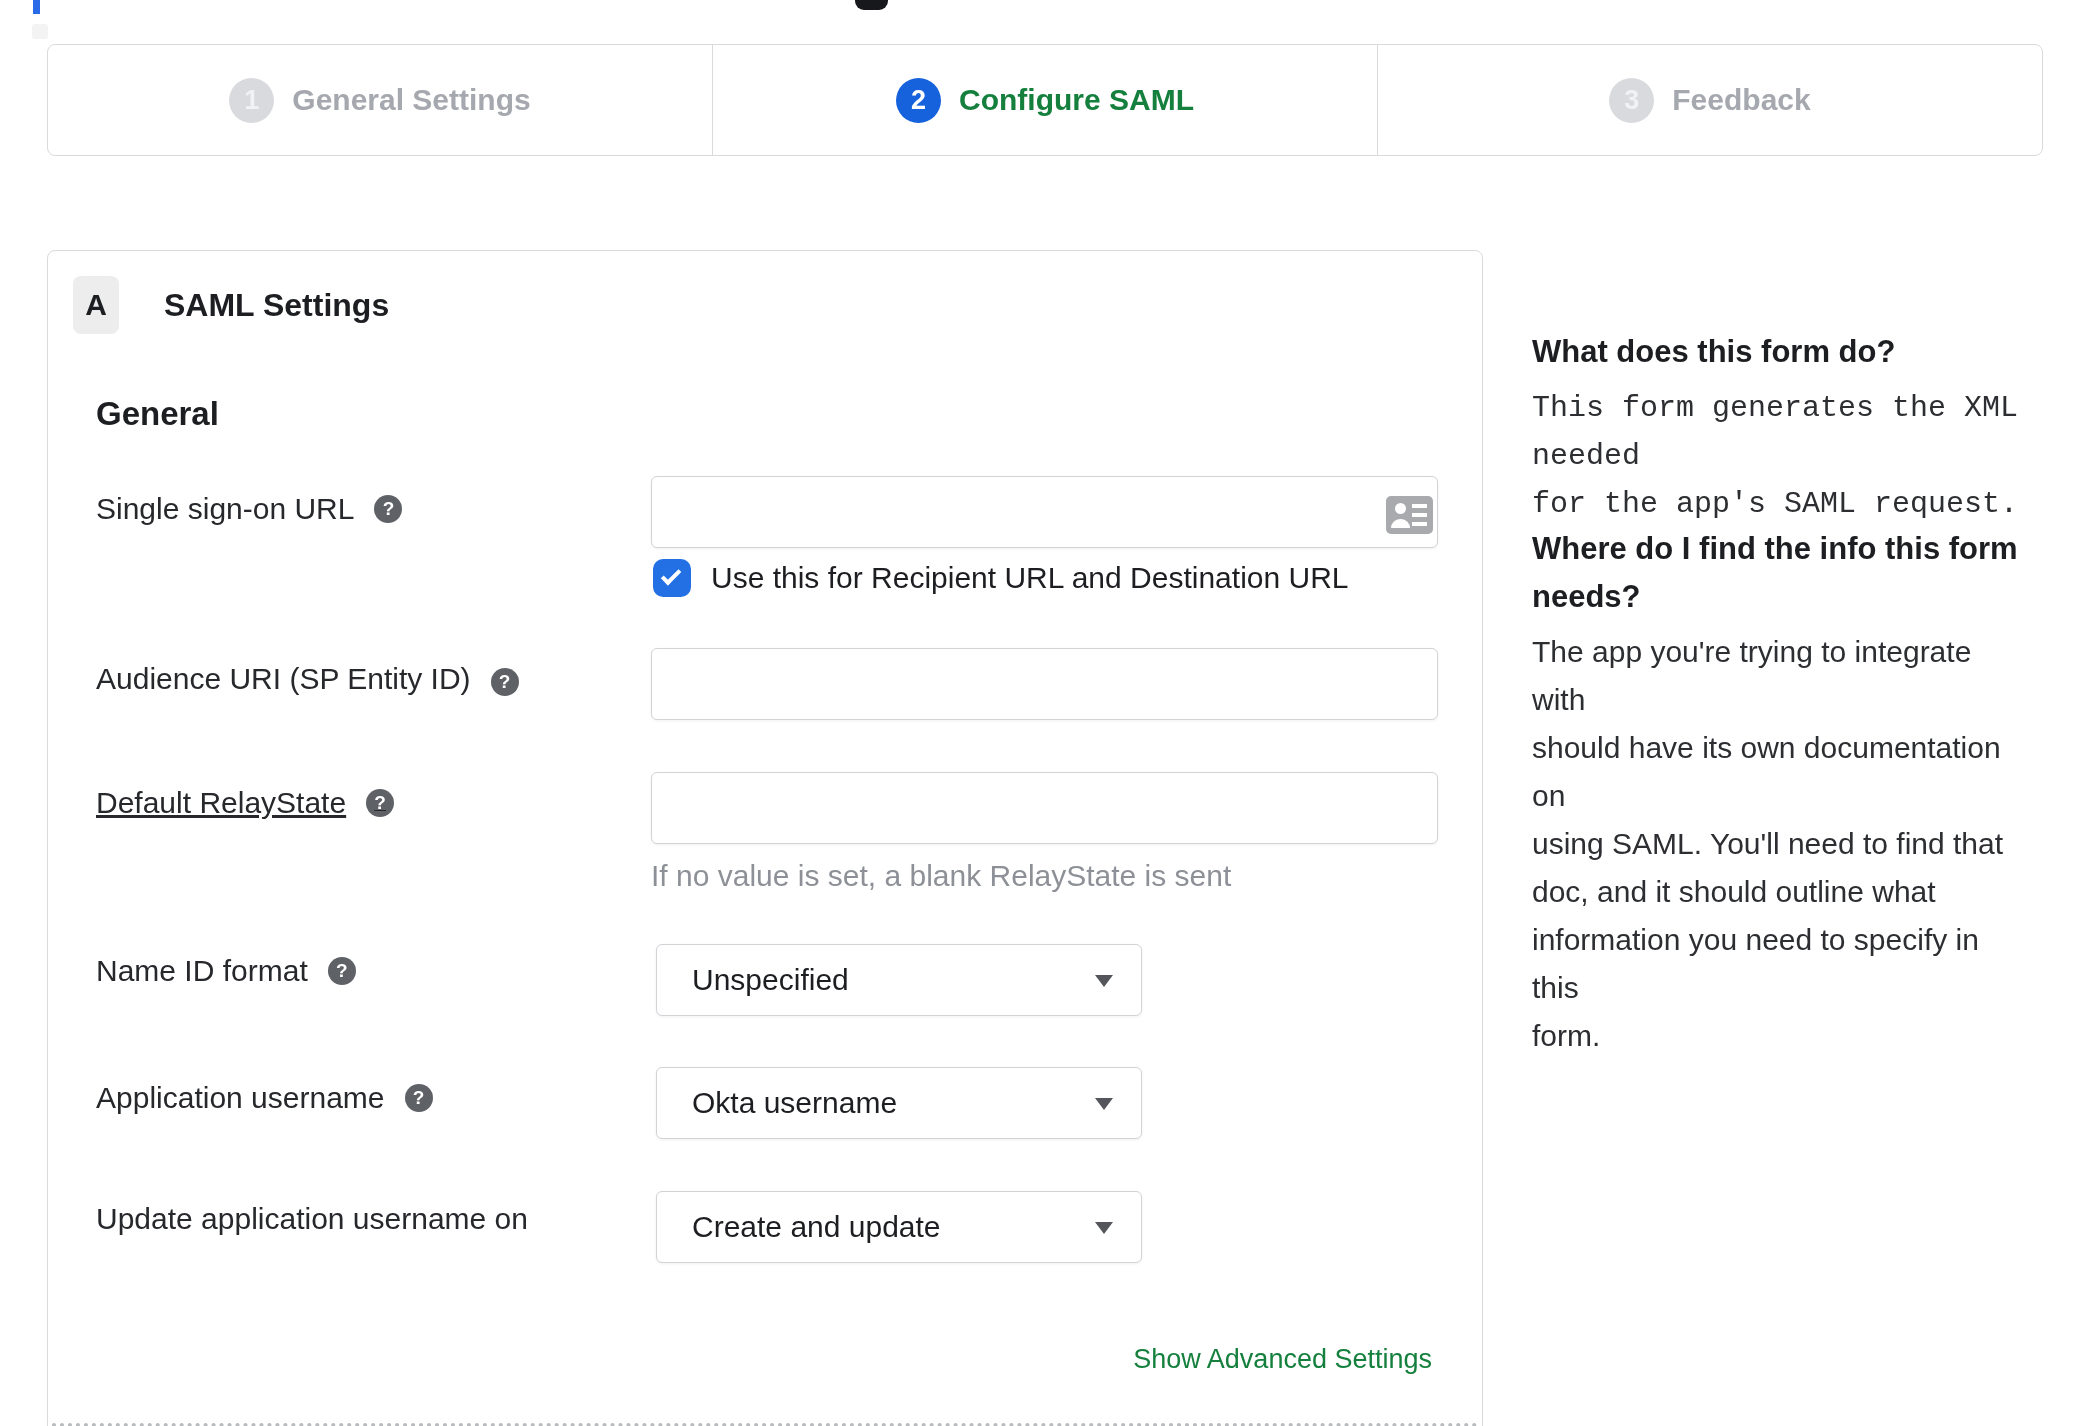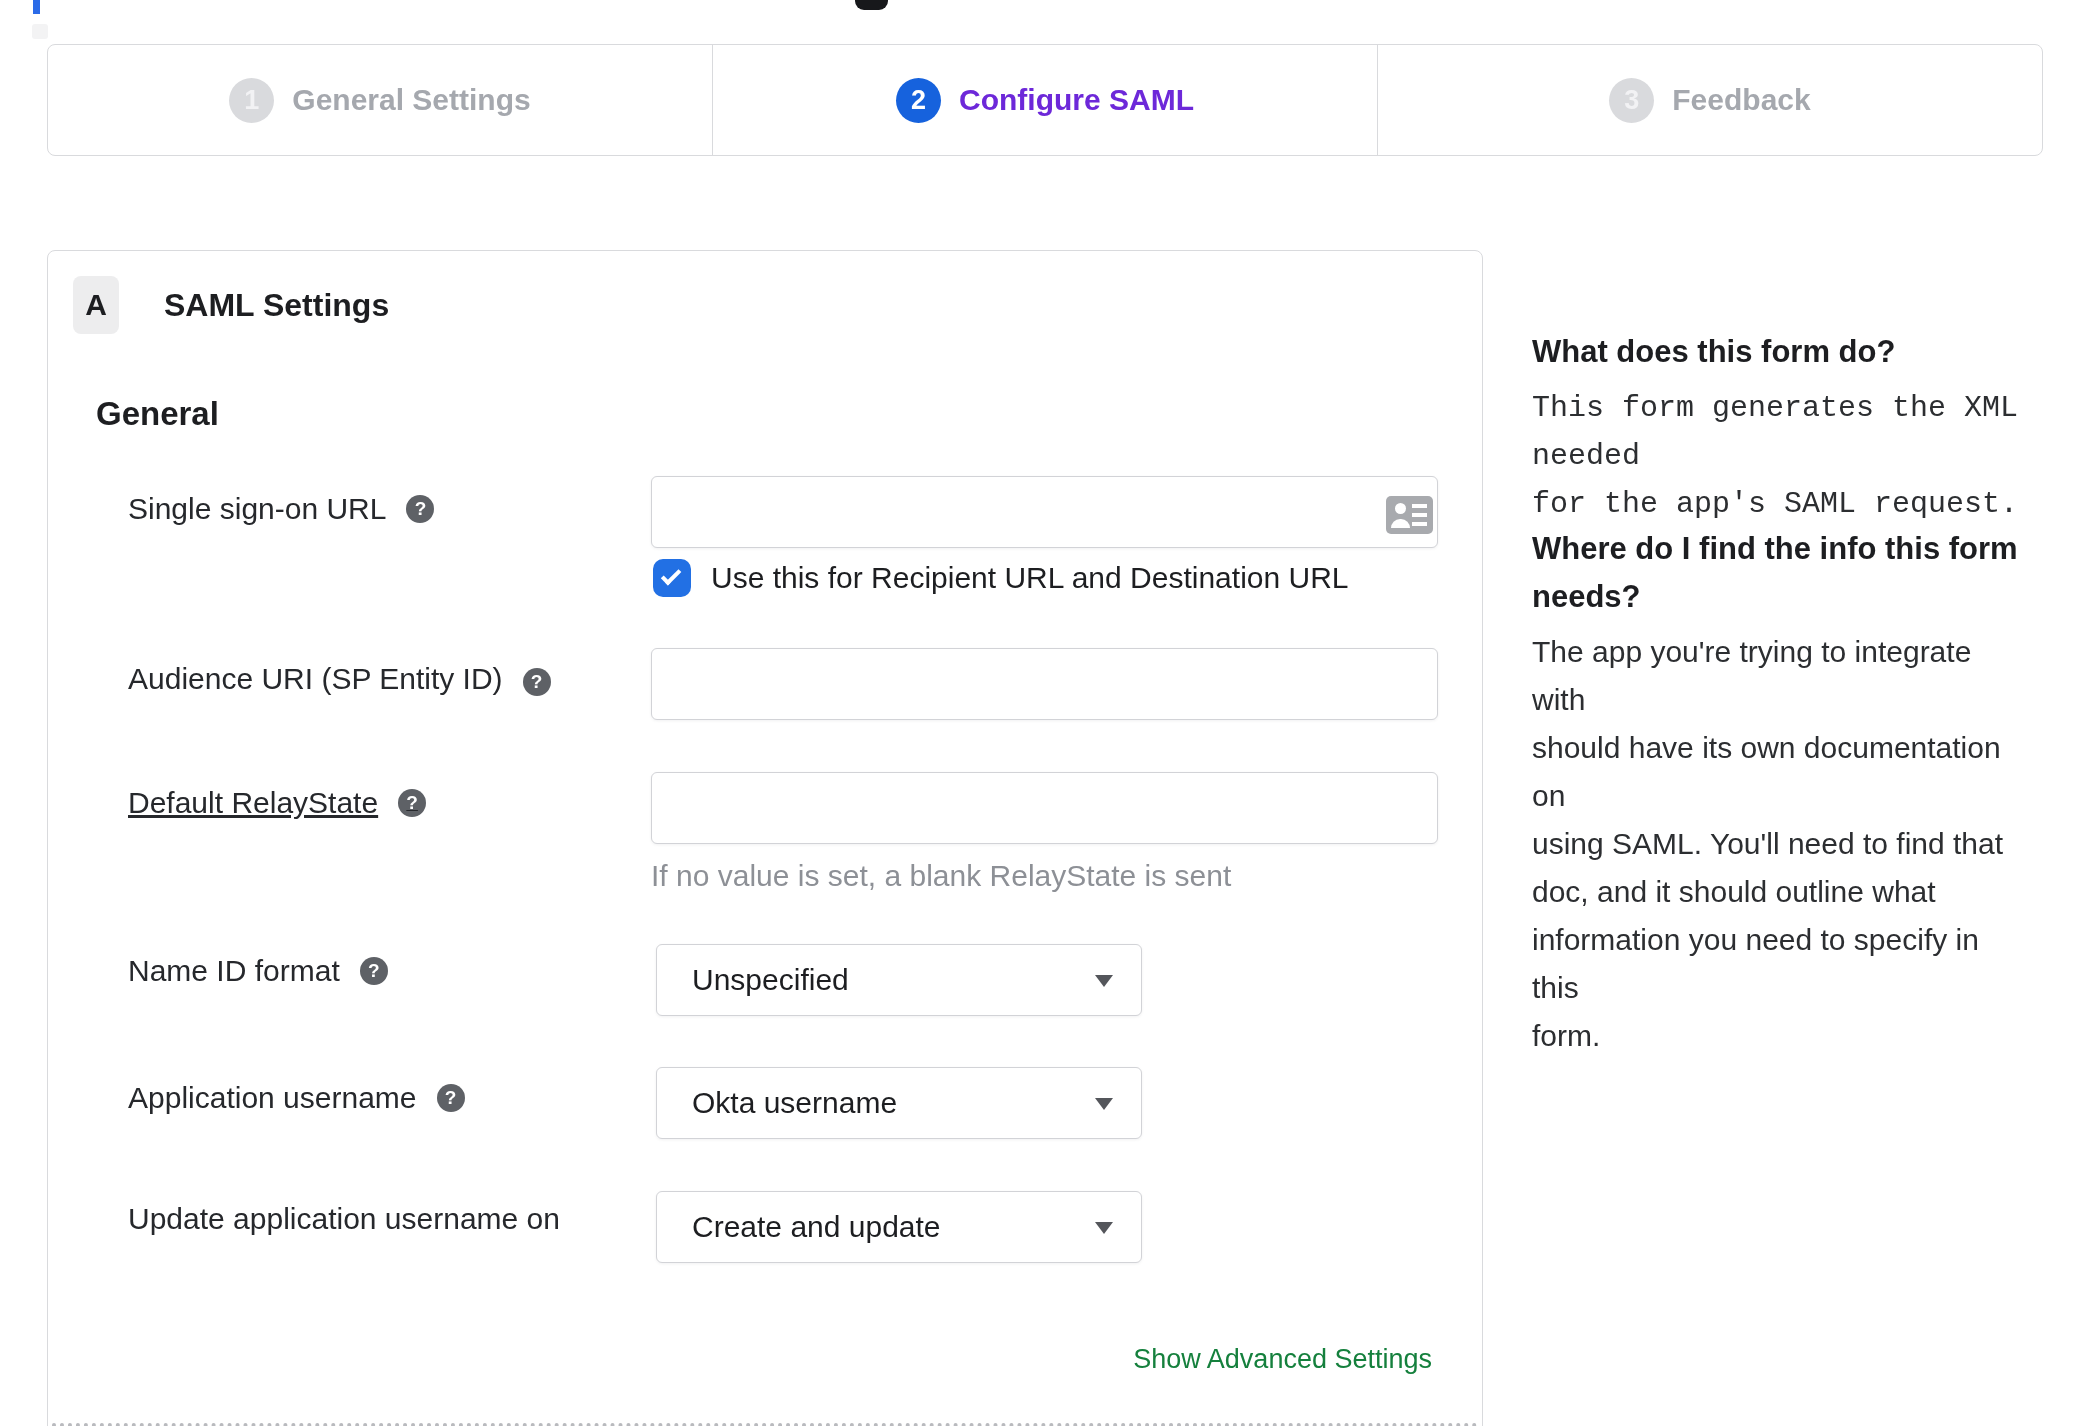--- a/index.html
+++ b/index.html
@@ -26,38 +26,38 @@
   .step + .step { border-left:1px solid #d9dadd; }
   .step-circle {
     width:45px; height:45px; border-radius:50%;
     display:flex; align-items:center; justify-content:center;
     font-size:27px; font-weight:bold;
   }
   .step.inactive .step-circle { background:#d9dadd; color:#f2f2f4; }
   .step.active   .step-circle { background:#1662dd; color:#ffffff; }
   .step-label { font-size:30px; font-weight:bold; white-space:nowrap; }
   .step.inactive .step-label { color:#a5a8ae; }
-  .step.active   .step-label { color:#6d28d9; }
+  .step.active   .step-label { color:#15803d; }
 
   
   .panel {
     position:absolute; left:47px; top:250px; width:1436px; height:1260px;
     border:1px solid #d9dadd; border-radius:8px; background:#fff;
   }
   .panel-header { position:absolute; left:25px; top:25px; height:58px; display:flex; align-items:center; }
   .section-badge {
     width:46px; height:58px; background:#ededee; border-radius:8px;
     display:flex; align-items:center; justify-content:center;
     font-size:30px; font-weight:bold; color:#1d1e21;
   }
   .section-title { margin-left:45px; font-size:32px; font-weight:bold; color:#1d1e21; }
 
   .group-heading { position:absolute; left:48px; top:144px; font-size:33px; font-weight:bold; color:#1d1e21; }
 
-  .field-label { position:absolute; left:48px; display:flex; align-items:center; gap:20px; white-space:nowrap;margin-left:32px; }
+  .field-label { position:absolute; left:48px; display:flex; align-items:center; gap:20px; white-space:nowrap; }
   .field-label .txt { font-size:30px; color:#26282c; }
   .help-icon {
     width:28px; height:28px; border-radius:50%; background:#5e6166;
     display:flex; align-items:center; justify-content:center;
     color:#ffffff; font-size:19px; font-weight:bold; cursor:pointer; flex:0 0 auto;
   }
 
   .text-input {
     position:absolute; left:603px; width:787px; height:72px;
     border:1px solid #d2d3d7; border-radius:6px; background:#fff;

